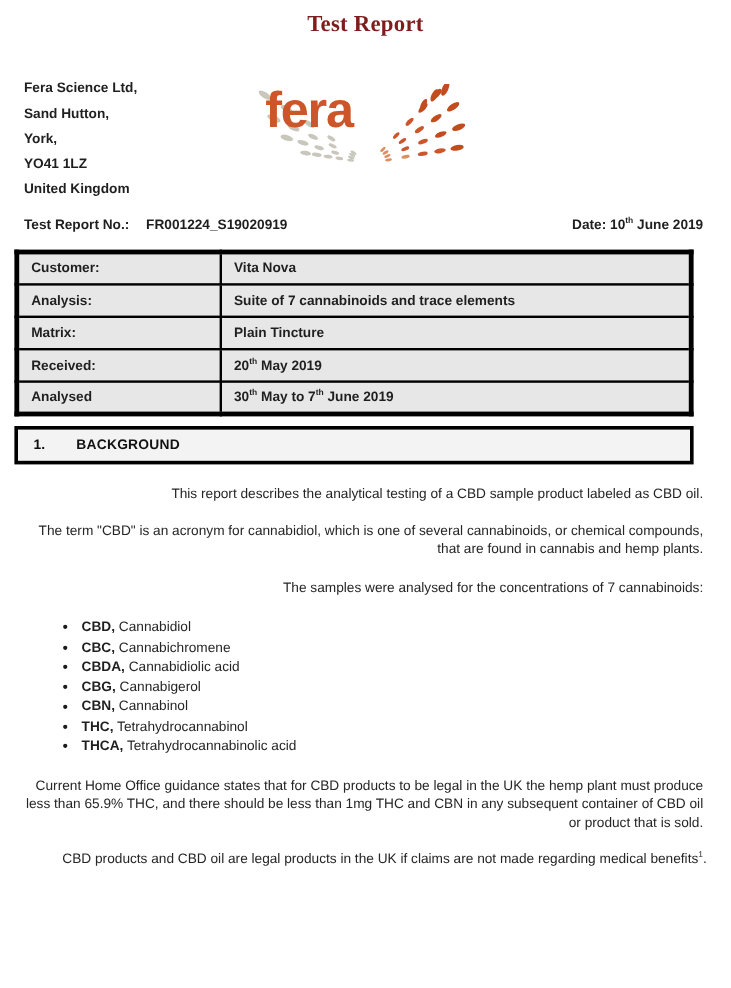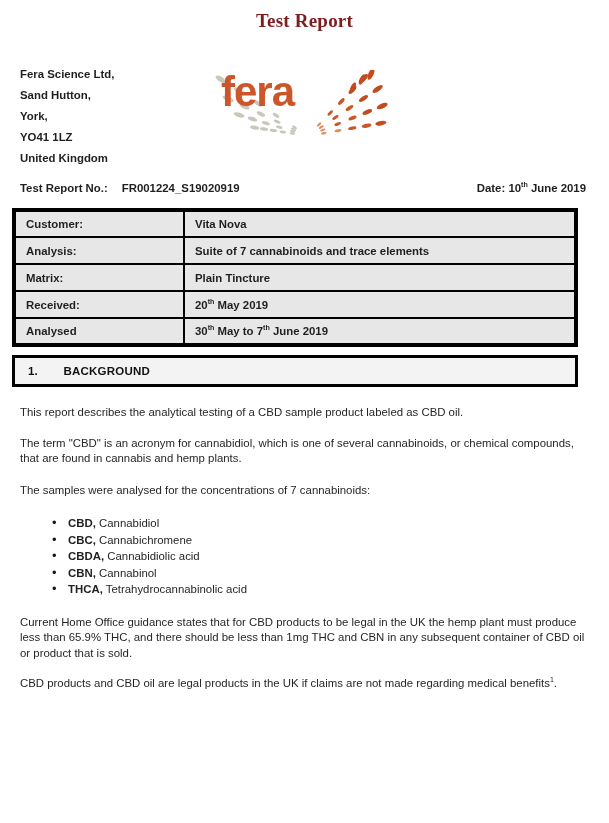--- a/index.html
+++ b/index.html
@@ -78,20 +78,21 @@
     font-weight: bold;
     color: #111;
   }
   .section-box .sec-heading { margin-left: 26px; letter-spacing: 0.2px; }
   .content { padding-left: 20px; padding-right: 20px; }
   .para {
     font-size: 11.4px;
     line-height: 15.5px;
     color: #262626;
     max-width: 566px;
+    text-align: right;
   }
   .p1 { margin-top: 18px; }
   .p2 { margin-top: 15px; }
   .p3 { margin-top: 16px; }
   .p4 { margin-top: 17px; }
   .p5 { margin-top: 15px; white-space: nowrap; max-width: none; }
   .cannabinoid-list {
     margin-top: 17px;
     margin-left: 32px;
     list-style: none;
@@ -217,21 +218,23 @@
 
   <div class="content">
     <p class="para p1">This report describes the analytical testing of a CBD sample product labeled as CBD oil.</p>
     <p class="para p2">The term "CBD" is an acronym for cannabidiol, which is one of several cannabinoids, or chemical compounds, that are found in cannabis and hemp plants.</p>
     <p class="para p3">The samples were analysed for the concentrations of 7 cannabinoids:</p>
 
     <ul class="cannabinoid-list">
       <li><span class="abbr">CBD,</span><span> Cannabidiol</span></li>
       <li><span class="abbr">CBC,</span><span> Cannabichromene</span></li>
       <li><span class="abbr">CBDA,</span><span> Cannabidiolic acid</span></li>
+      <li><span class="abbr">CBG,</span><span> Cannabigerol</span></li>
       <li><span class="abbr">CBN,</span><span> Cannabinol</span></li>
+      <li><span class="abbr">THC,</span><span> Tetrahydrocannabinol</span></li>
       <li><span class="abbr">THCA,</span><span> Tetrahydrocannabinolic acid</span></li>
     </ul>
 
     <p class="para p4">Current Home Office guidance states that for CBD products to be legal in the UK the hemp plant must produce less than 65.9% THC, and there should be less than 1mg THC and CBN in any subsequent container of CBD oil or product that is sold.</p>
     <p class="para p5">CBD products and CBD oil are legal products in the UK if claims are not made regarding medical benefits<sup>1</sup>.</p>
   </div>
 
 </div>
 
 </body></html>

